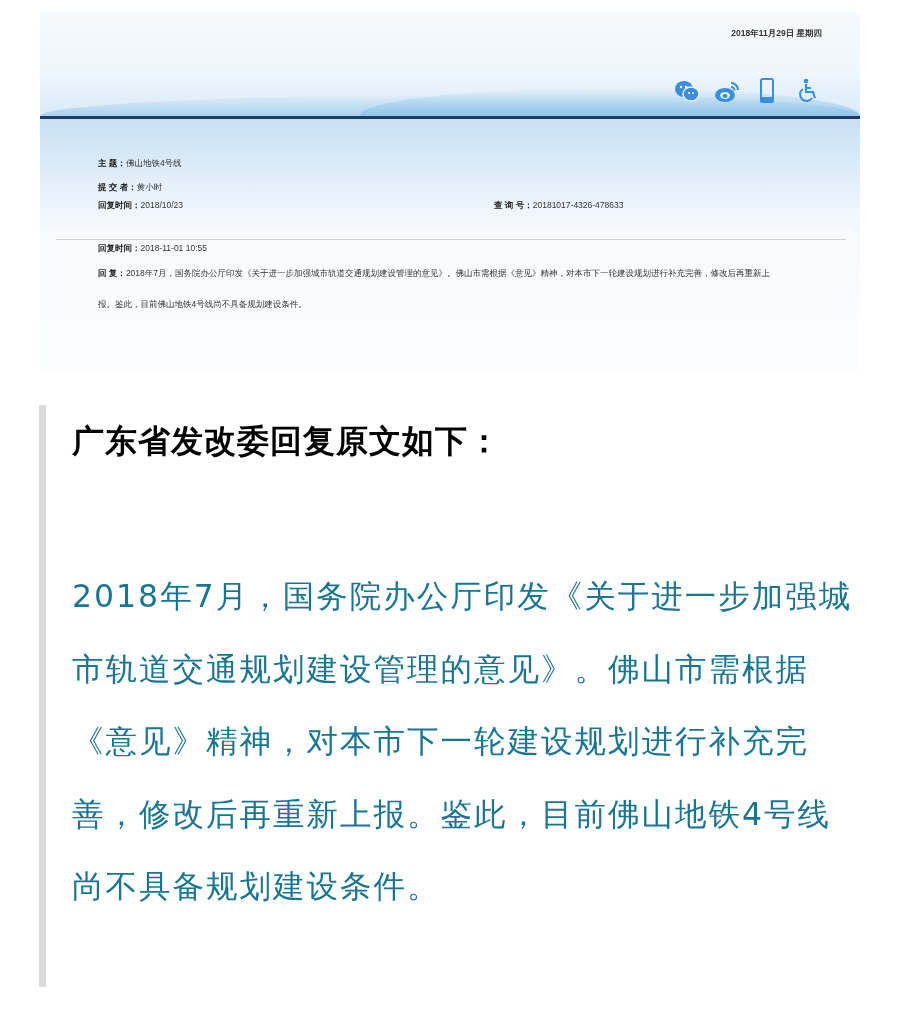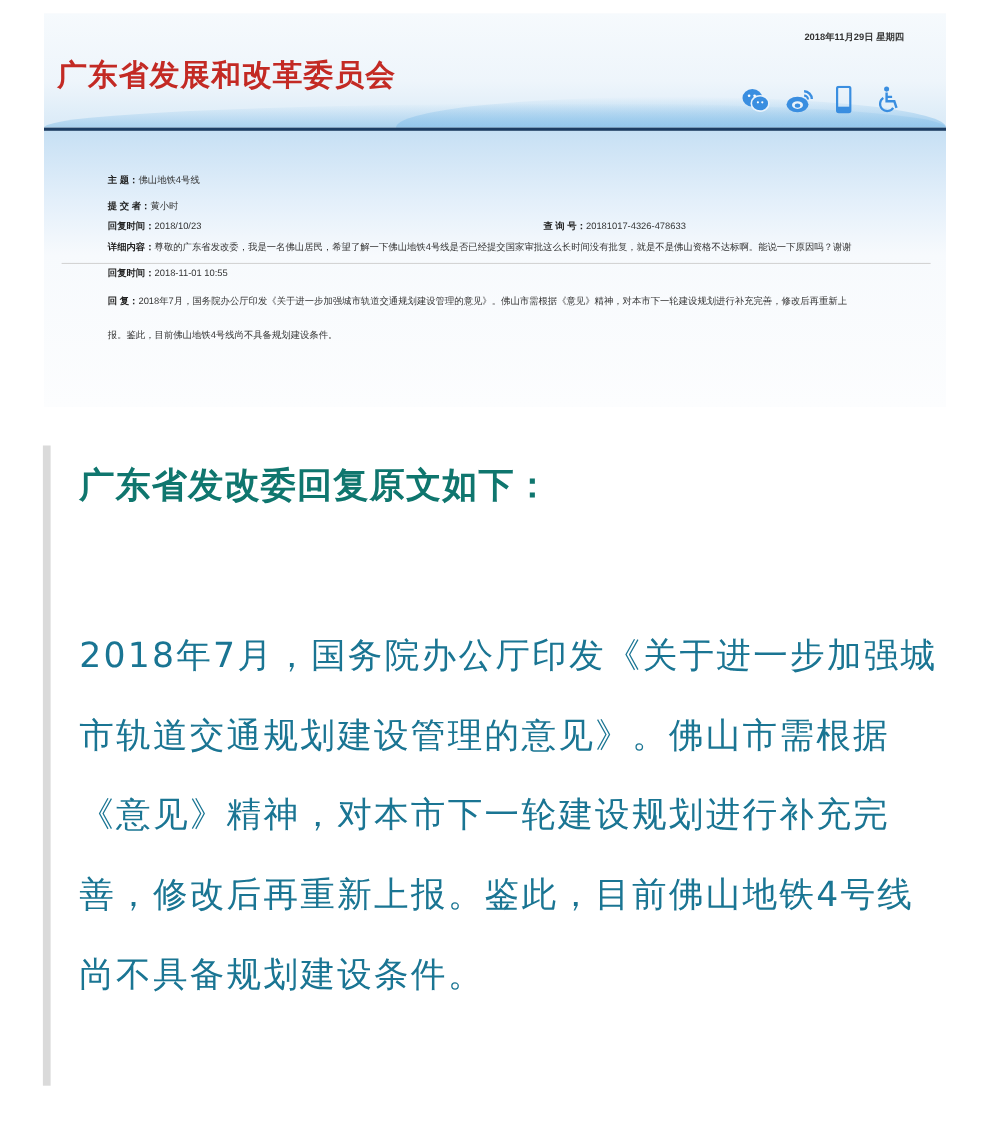--- a/index.html
+++ b/index.html
@@ -56,35 +56,34 @@
     }
     .info b { font-weight: bold; color: #222; }
     .hr {
       position: absolute; left: 16px; width: 790px; height: 1px; background: #d4d4d4; top: 226px;
     }
     .quote-bar {
       position: absolute; left: 39px; top: 405px; width: 7px; height: 582px; background: #dadada;
     }
     .quote-title {
       position: absolute; left: 72px; top: 420px; font-size: 32px; font-weight: bold;
-      color: #0f766e; letter-spacing: 1px; white-space: nowrap;
+      color: #000000; letter-spacing: 1px; white-space: nowrap;
     }
     .quote-body {
       position: absolute; left: 72px; top: 560px; width: 790px;
       font-size: 31.5px; line-height: 72.5px; color: #1a7593; letter-spacing: 2px;
     }
   </style>
 </head>
 <body>
 
 <div class="shot">
   <div class="banner">
     <div class="hill"></div>
     <div class="hill2"></div>
-    <div class="site-title">广东省发展和改革委员会</div>
     <div class="top-date">2018年11月29日  星期四</div>
     <div class="icons">
       <span>
         <svg width="26" height="26" viewBox="0 0 26 26">
           <ellipse cx="10" cy="11" rx="9" ry="8" fill="#3a8ee0"></ellipse>
           <ellipse cx="17" cy="16" rx="8" ry="7" fill="#3a8ee0" stroke="#eaf3fb" stroke-width="1.5"></ellipse>
           <circle cx="7" cy="9" r="1.2" fill="#fff"></circle>
             <circle cx="12" cy="9" r="1.2" fill="#fff"></circle>
           <circle cx="15" cy="15" r="1" fill="#fff"></circle>
             <circle cx="19" cy="15" r="1" fill="#fff"></circle>
@@ -122,23 +121,20 @@
     </div>
     <div class="info" style="top:63px;">
       <b>提 交 者：</b><span>黄小时</span>
     </div>
     <div class="info" style="top:81px;">
       <b>回复时间：</b><span>2018/10/23</span>
     </div>
     <div class="info" style="top:81px; left:412px;">
       <b>查 询 号：</b><span>20181017-4326-478633</span>
     </div>
-    <div class="info" style="top:100px;">
-      <b>详细内容：</b><span>尊敬的广东省发改委，我是一名佛山居民，希望了解一下佛山地铁4号线是否已经提交国家审批这么长时间没有批复，就是不是佛山资格不达标啊。能说一下原因吗？谢谢</span>
-    </div>
     <div class="hr" style="top:120px;"></div>
     <div class="info" style="top:124px;">
       <b>回复时间：</b><span>2018-11-01 10:55</span>
     </div>
     <div class="info" style="top:149px;">
       <b>回      复：</b><span>2018年7月，国务院办公厅印发《关于进一步加强城市轨道交通规划建设管理的意见》。佛山市需根据《意见》精神，对本市下一轮建设规划进行补充完善，修改后再重新上</span>
     </div>
     <div class="info" style="top:180px;">
       <span>报。鉴此，目前佛山地铁4号线尚不具备规划建设条件。</span>
     </div>

